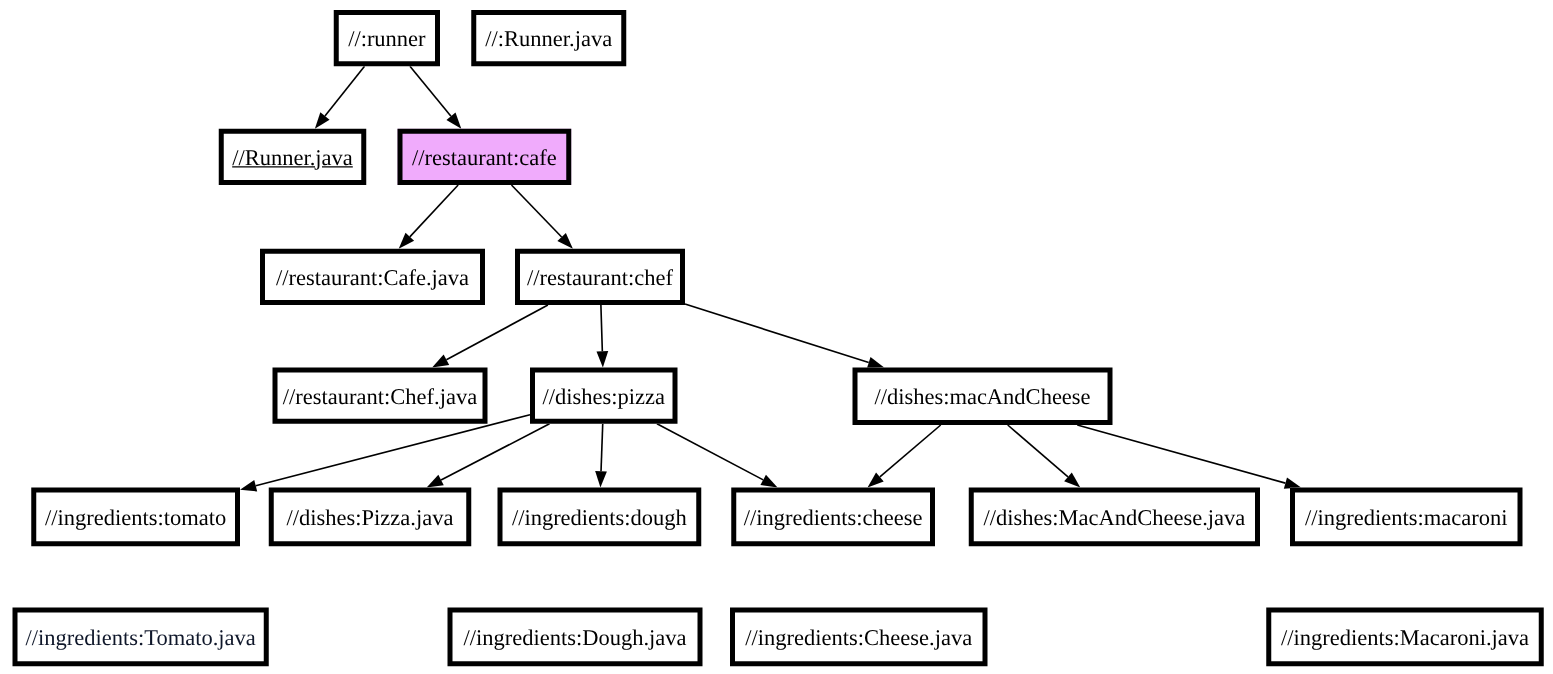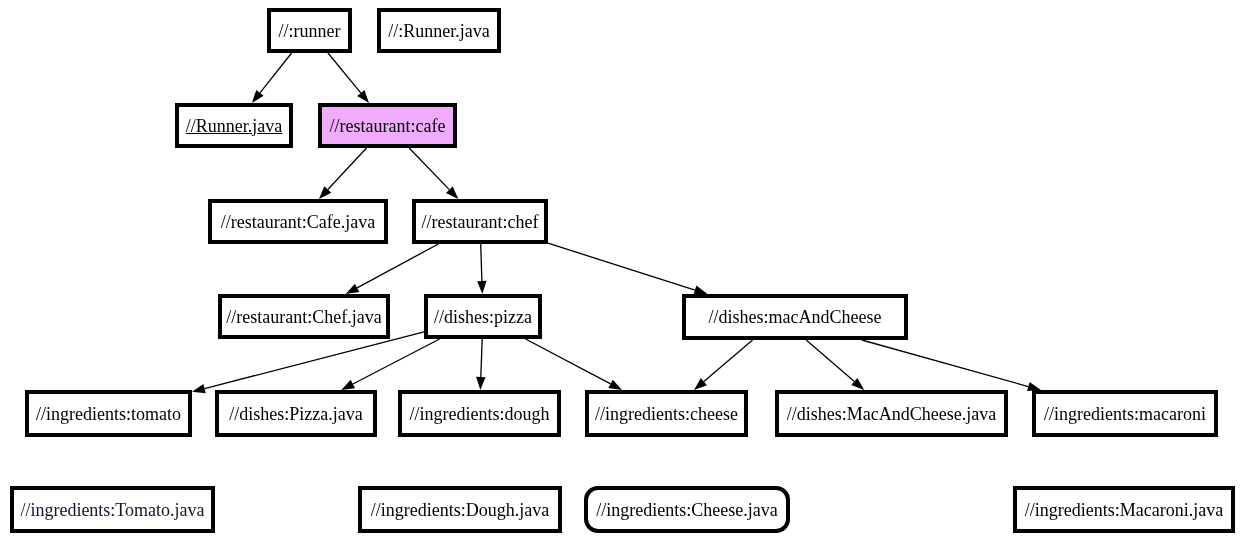--- a/index.html
+++ b/index.html
@@ -100,24 +100,24 @@
     </svg>
 
 <div class="node" style="left: 267px; top: 8px; width: 85px; height: 45px; background: rgb(255, 255, 255); border-color: rgb(0, 0, 0); color: rgb(0, 0, 0);">//:runner</div>
     <div class="node" style="left: 377px; top: 8px; width: 124px; height: 45px; background: rgb(255, 255, 255); border-color: rgb(0, 0, 0); color: rgb(0, 0, 0);">//:Runner.java</div>
     <div class="node" style="left: 175px; top: 103px; width: 118px; height: 45px; background: rgb(255, 255, 255); border-color: rgb(0, 0, 0); color: rgb(0, 0, 0); text-decoration: underline;">//Runner.java</div>
     <div class="node" style="left: 318px; top: 103px; width: 139px; height: 45px; background: #f0abfc; border-color: rgb(0, 0, 0); color: rgb(0, 0, 0);">//restaurant:cafe</div>
     <div class="node" style="left: 208px; top: 199px; width: 180px; height: 45px; background: rgb(255, 255, 255); border-color: rgb(0, 0, 0); color: rgb(0, 0, 0);">//restaurant:Cafe.java</div>
     <div class="node" style="left: 412px; top: 199px; width: 136px; height: 45px; background: rgb(255, 255, 255); border-color: rgb(0, 0, 0); color: rgb(0, 0, 0);">//restaurant:chef</div>
     <div class="node" style="left: 218px; top: 294px; width: 172px; height: 45px; background: rgb(255, 255, 255); border-color: rgb(0, 0, 0); color: rgb(0, 0, 0);">//restaurant:Chef.java</div>
     <div class="node" style="left: 424px; top: 294px; width: 118px; height: 45px; background: rgb(255, 255, 255); border-color: rgb(0, 0, 0); color: rgb(0, 0, 0);">//dishes:pizza</div>
-    <div class="node" style="left: 682px; top: 294px; width: 226px; height: 46px; background: rgb(255, 255, 255); border-color: rgb(0, 0, 0); color: rgb(0, 0, 0);">//dishes:macAndCheese</div>
+    <div class="node" style="left: 682px; top: 294px; width: 208px; height: 46px; background: rgb(255, 255, 255); border-color: rgb(0, 0, 0); color: rgb(0, 0, 0);">//dishes:macAndCheese</div>
     <div class="node" style="left: 25px; top: 390px; width: 167px; height: 47px; background: rgb(255, 255, 255); border-color: rgb(0, 0, 0); color: rgb(0, 0, 0);">//ingredients:tomato</div>
     <div class="node" style="left: 215px; top: 390px; width: 162px; height: 47px; background: rgb(255, 255, 255); border-color: rgb(0, 0, 0); color: rgb(0, 0, 0);">//dishes:Pizza.java</div>
     <div class="node" style="left: 398px; top: 390px; width: 163px; height: 47px; background: rgb(255, 255, 255); border-color: rgb(0, 0, 0); color: rgb(0, 0, 0);">//ingredients:dough</div>
     <div class="node" style="left: 585px; top: 390px; width: 163px; height: 47px; background: rgb(255, 255, 255); border-color: rgb(0, 0, 0); color: rgb(0, 0, 0);">//ingredients:cheese</div>
     <div class="node" style="left: 775px; top: 390px; width: 233px; height: 47px; background: rgb(255, 255, 255); border-color: rgb(0, 0, 0); color: rgb(0, 0, 0);">//dishes:MacAndCheese.java</div>
     <div class="node" style="left: 1032px; top: 390px; width: 186px; height: 47px; background: rgb(255, 255, 255); border-color: rgb(0, 0, 0); color: rgb(0, 0, 0);">//ingredients:macaroni</div>
     <div class="node" style="left: 10px; top: 486px; width: 205px; height: 47px; background: rgb(255, 255, 255); border-color: rgb(0, 0, 0); color: #0f172a;">//ingredients:Tomato.java</div>
     <div class="node" style="left: 358px; top: 486px; width: 204px; height: 47px; background: rgb(255, 255, 255); border-color: rgb(0, 0, 0); color: rgb(0, 0, 0);">//ingredients:Dough.java</div>
-    <div class="node" style="left: 584px; top: 486px; width: 206px; height: 47px; background: rgb(255, 255, 255); border-color: rgb(0, 0, 0); color: rgb(0, 0, 0); border-radius: 14px;">//ingredients:Cheese.java</div>
+    <div class="node" style="left: 584px; top: 486px; width: 206px; height: 47px; background: rgb(255, 255, 255); border-color: rgb(0, 0, 0); color: rgb(0, 0, 0);">//ingredients:Cheese.java</div>
     <div class="node" style="left: 1013px; top: 486px; width: 222px; height: 47px; background: rgb(255, 255, 255); border-color: rgb(0, 0, 0); color: rgb(0, 0, 0);">//ingredients:Macaroni.java</div>
   </div>
 
 </body></html>

